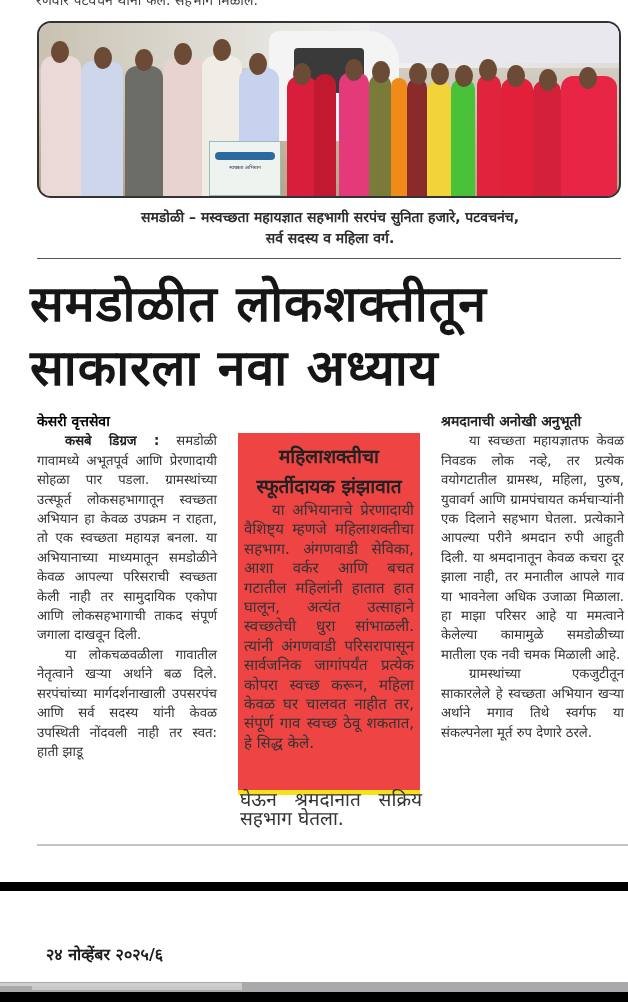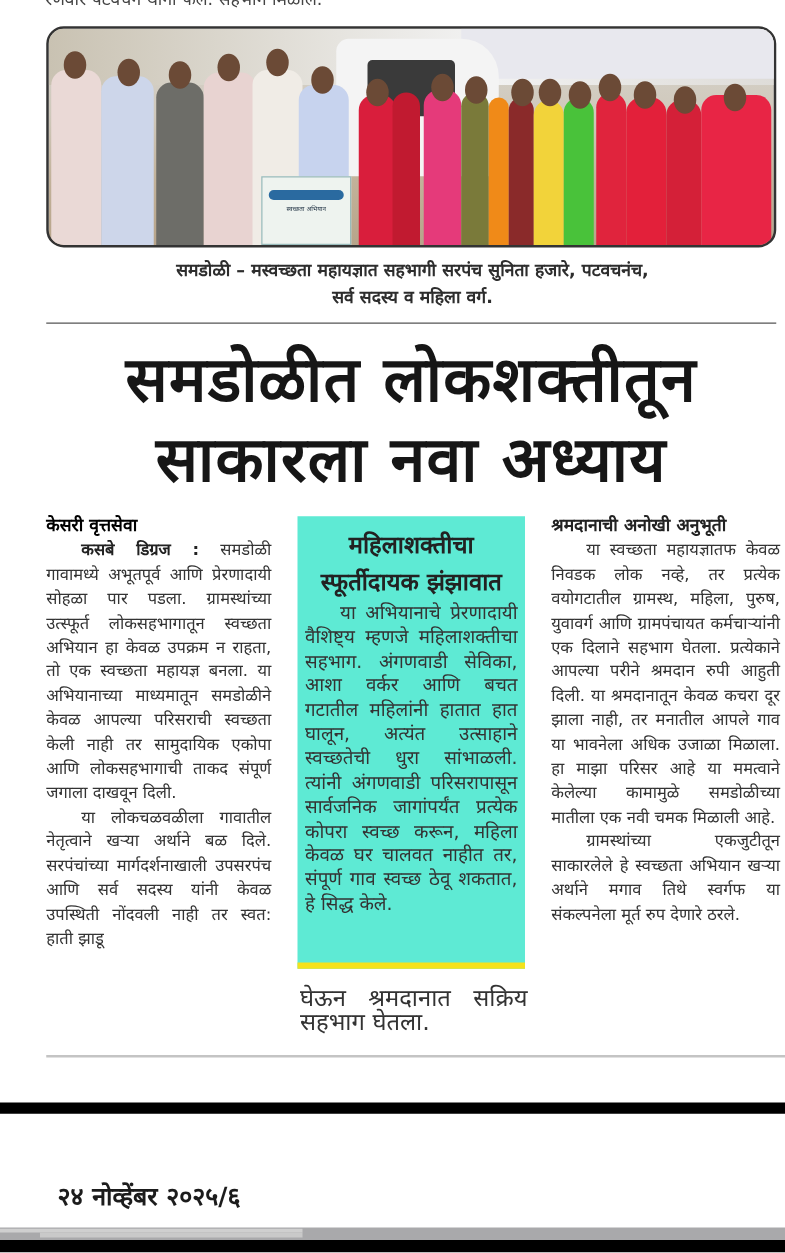--- a/index.html
+++ b/index.html
@@ -28,49 +28,49 @@
   }
   .photo .banner .bar { width:60px; height:8px; margin:6px auto 4px; background:#2a6aa0; border-radius:4px; }
 
   .caption {
     position: absolute; left: 40px; top: 207px; width: 580px; text-align: center;
     font-family: "DejaVu Sans", sans-serif; font-weight: bold; font-size: 14px; line-height: 21px; color: #2d2d2d;
   }
   .rule-top { position:absolute; left:37px; top:258px; width:584px; height:1px; background:#555; }
 
   .headline {
-    position: absolute; left: 30px; top: 272px; width: 598px; text-align: center;
+    position: absolute; left: 30px; top: 272px; width: 598px; text-align: left;
     font-family: "DejaVu Serif", serif; font-weight: bold; font-size: 50px; line-height: 64px; color: #161616;
     letter-spacing: 1px;
   }
 
   .col { position: absolute; top: 412px; font-size: 13.2px; line-height: 19.4px; color: #333; text-align: justify; }
   .col-left { left: 37px; width: 180px; }
   .col-right { left: 441px; width: 183px; }
   .col p { margin: 0; text-indent: 0; }
   .col p.indent { text-indent: 28px; }
   .byline { font-weight: bold; color: #000000; font-size: 14px; }
   .dateline { font-weight: bold; color: #222; }
   .subhead { font-weight: bold; font-size: 14px; color: #222; }
 
   .box {
-    position: absolute; left: 238px; top: 413px; width: 182px; height: 362px;
-    background: #5eead4; border-bottom: 5px solid #f4e21b;
+    position: absolute; left: 238px; top: 433px; width: 182px; height: 362px;
+    background: #ef4444; border-bottom: 5px solid #f4e21b;
     padding: 8px 6px 0 6px;
   }
   .box-title { text-align:center; font-family:"DejaVu Sans", sans-serif; font-weight:bold; font-size:19px; line-height:30px; color:#222; }
   .box-body { font-size: 15px; line-height: 19.4px; color:#333; text-align: justify; }
   .box-body p { text-indent: 28px; }
   .mid-after { position:absolute; left:240px; top:790px; width:182px; font-size:19px; line-height:19.4px; color:#333; text-align: justify; }
 
   .rule-bottom { position:absolute; left:37px; top:844px; width:591px; height:2px; background:#c4c4c4; }
   .black-band-1 { position:absolute; left:0; top:882px; width:628px; height:9px; background:#000; }
   .footer-date {
     position:absolute; left:46px; top:943px; font-family:"DejaVu Sans", sans-serif; font-weight:bold;
-    font-size:20px; color:#1c1c1c;
+    font-size:16px; color:#1c1c1c;
   }
   .grey-band-a { position:absolute; left:0; top:982px; width:628px; height:10px; background:#a9a9ab; }
   .grey-band-b { position:absolute; left:0; top:983px; width:242px; height:3px; background:#cfcfcf; }
   .grey-band-c { position:absolute; left:32px; top:986px; width:210px; height:4px; background:#c9c9c9; }
   .black-band-2 { position:absolute; left:0; top:992px; width:628px; height:10px; background:#000; }
 </style>
 </head>
 <body>
 
 <div class="top-cutoff">रणवार पटवचन थाना फल.   सहभाग मिळाले.</div>

